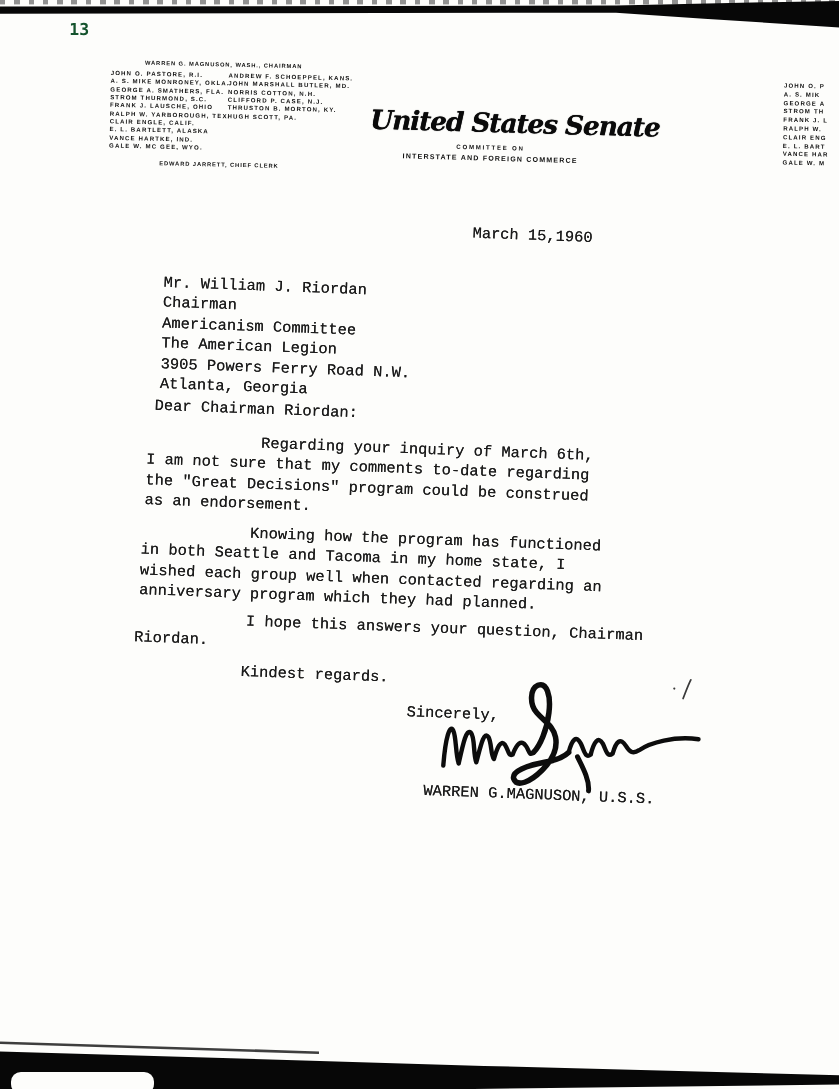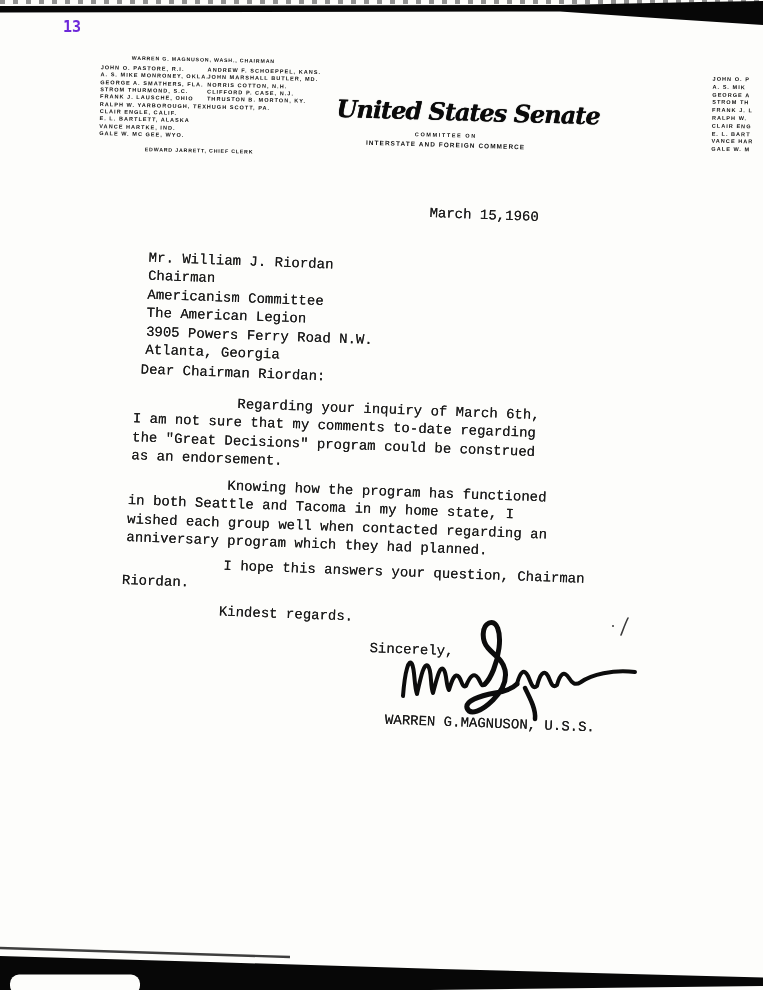--- a/index.html
+++ b/index.html
@@ -39,21 +39,21 @@
     font-size: 24px; letter-spacing: -1px; white-space: nowrap;
     color: #0a0a0a; text-shadow: 0 0 0.7px #000;
   }
   #committee-line1 { margin-top: 6px; font-weight: bold; font-size: 5.5px; letter-spacing: 1.6px; color:#0e0e0e; }
   #committee-line2 { margin-top: 2.5px; font-weight: bold; font-size: 6.4px; letter-spacing: 1.1px; color:#0e0e0e; }
 
   #edge-fragment { left: 712px; top: 76px; transform: rotate(1deg); }
   #edge-fragment .tiny { line-height: 7.8px; }
 
   #page-number { left: 63px; top: 18px; font-family: "DejaVu Sans Mono", monospace;
-                 font-weight: bold; font-size: 15px; color: #6d28d9; }
+                 font-weight: bold; font-size: 15px; color: #14532d; }
 
   
   #typed { left: 130px; top: 196px; width: 510px; height: 560px;
            transform: rotate(2.1deg); transform-origin: top left; }
   #date-line   { left: 300px; top: -3px; }
   #recipient   { left: 21px;  top: 52px; }
   #salutation  { left: 17px;  top: 164px; }
   #para1 { left: 11px; top: 195px; text-indent: 104px; width: 480px; }
   #para2 { left: 9px;  top: 277px; text-indent: 99px;  width: 490px; }
   #para3 { left: 6px;  top: 357px; text-indent: 101px; width: 480px; }

